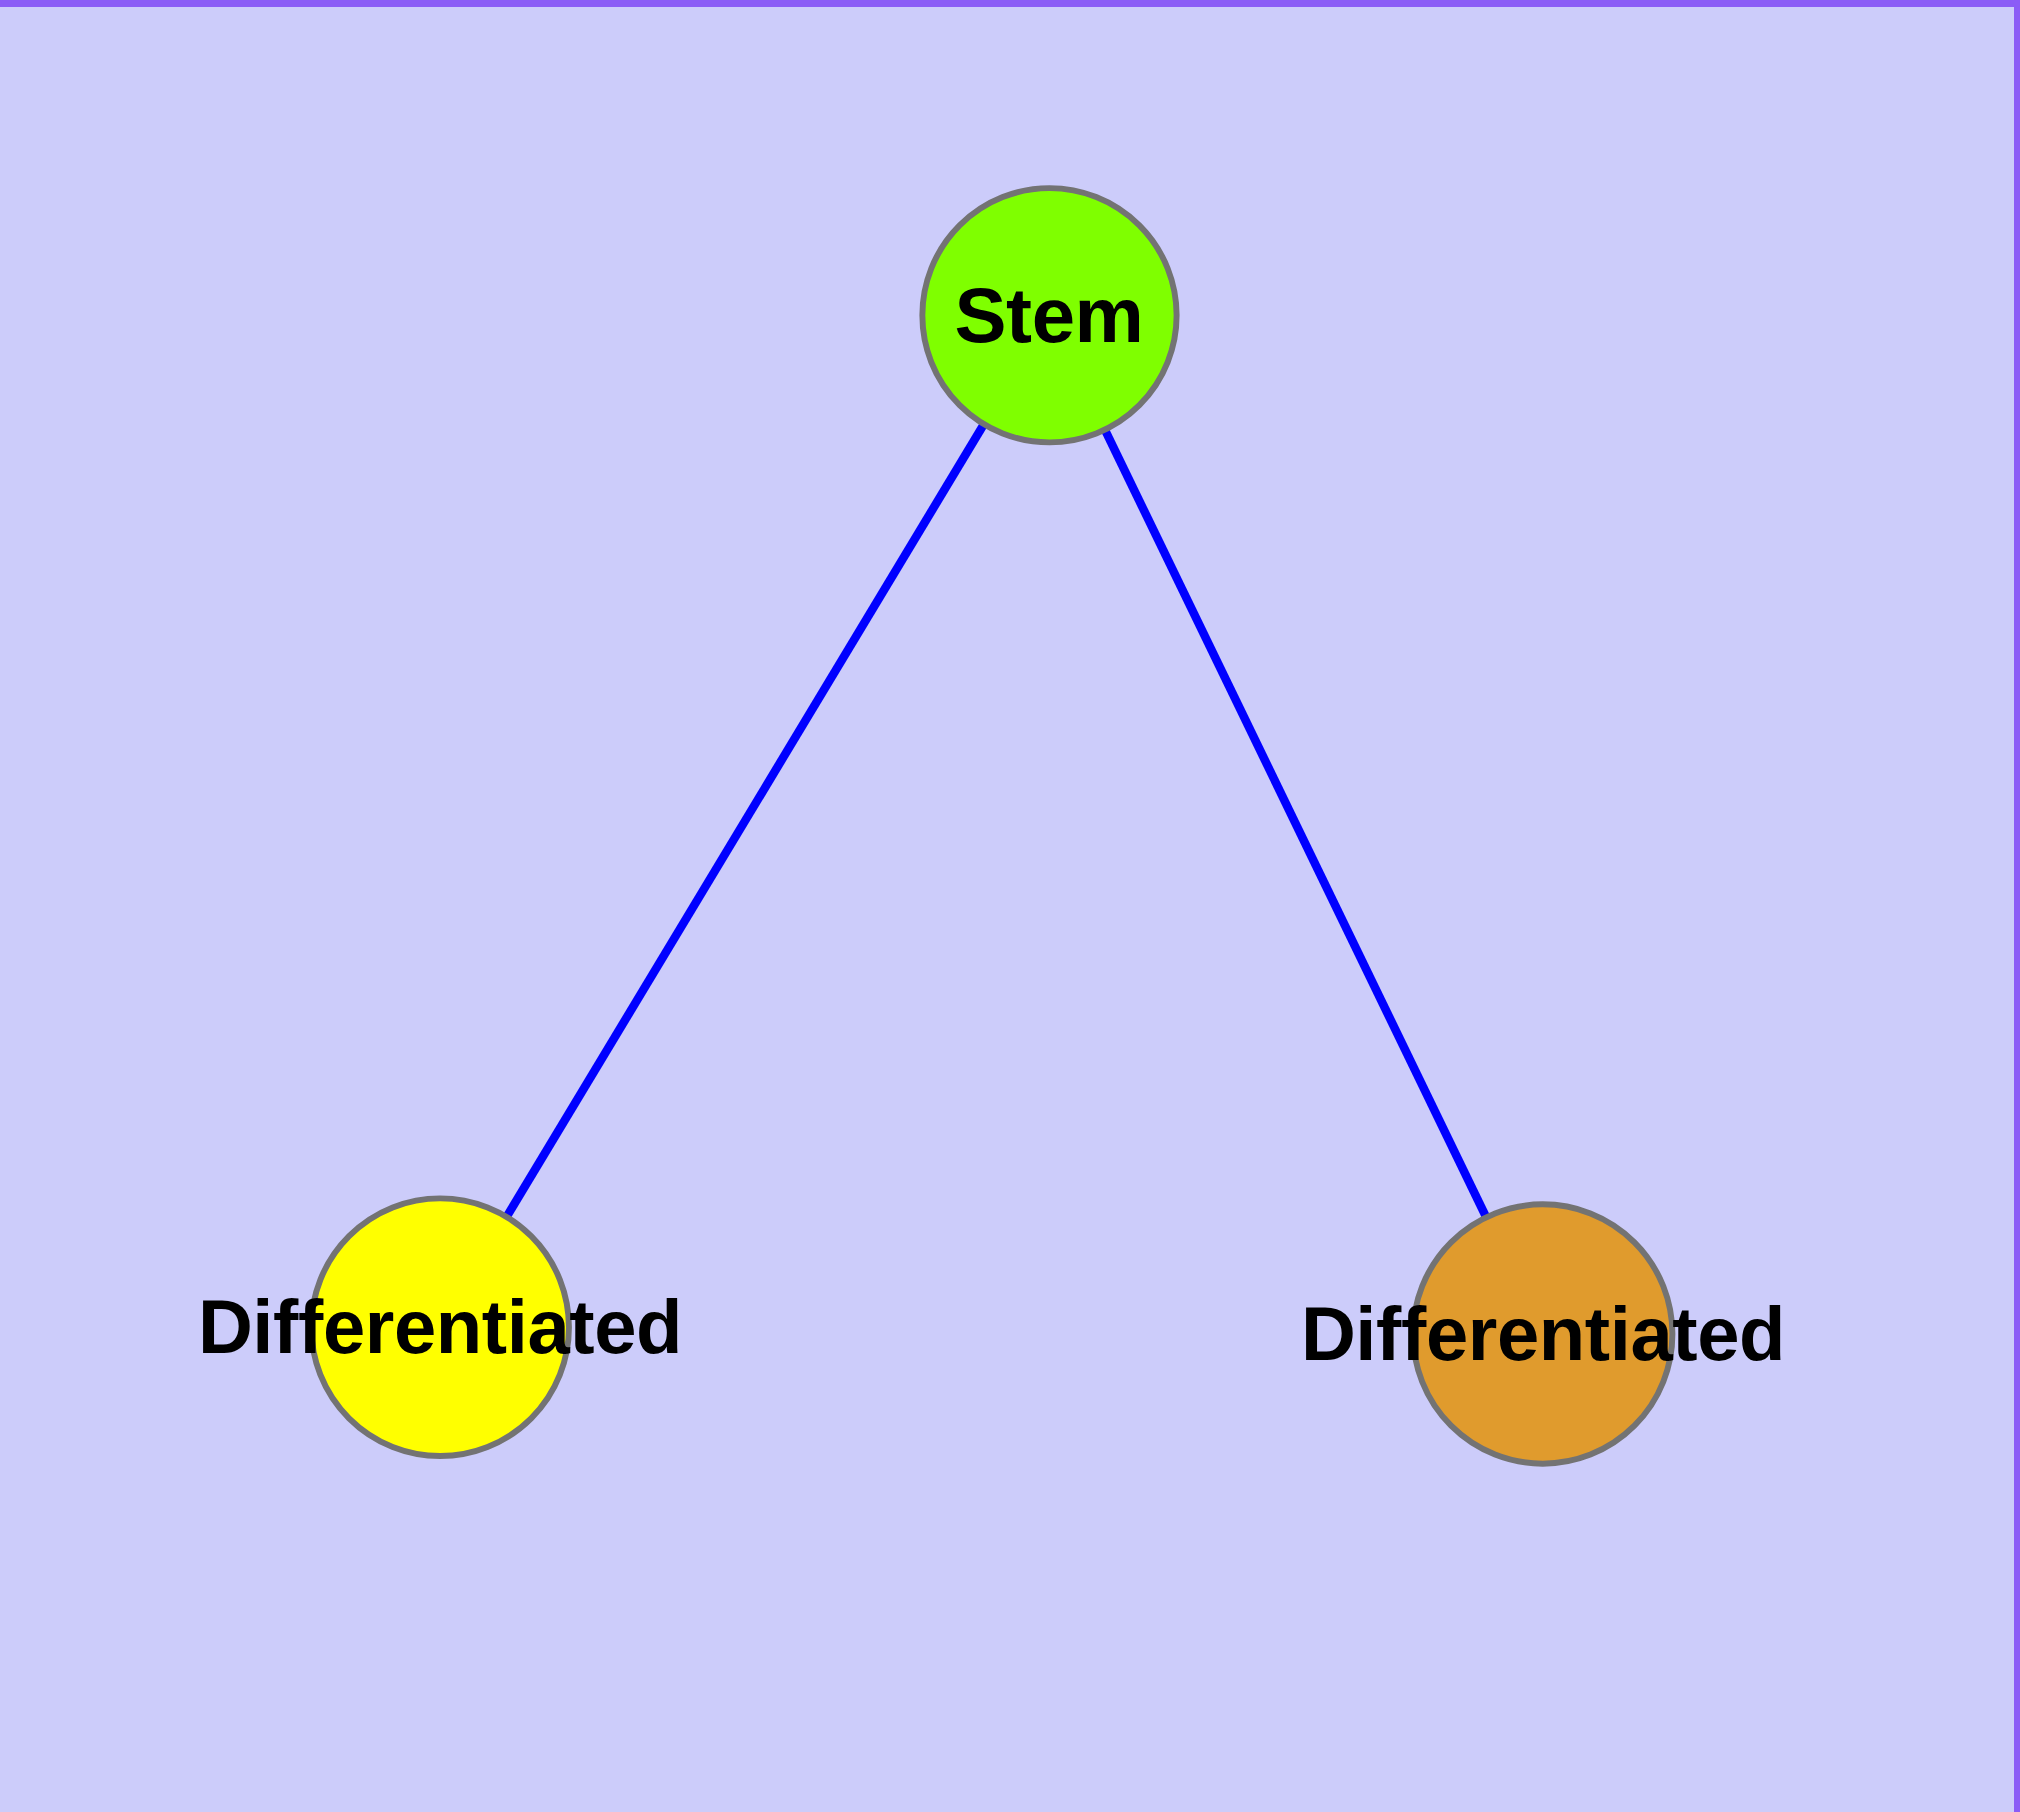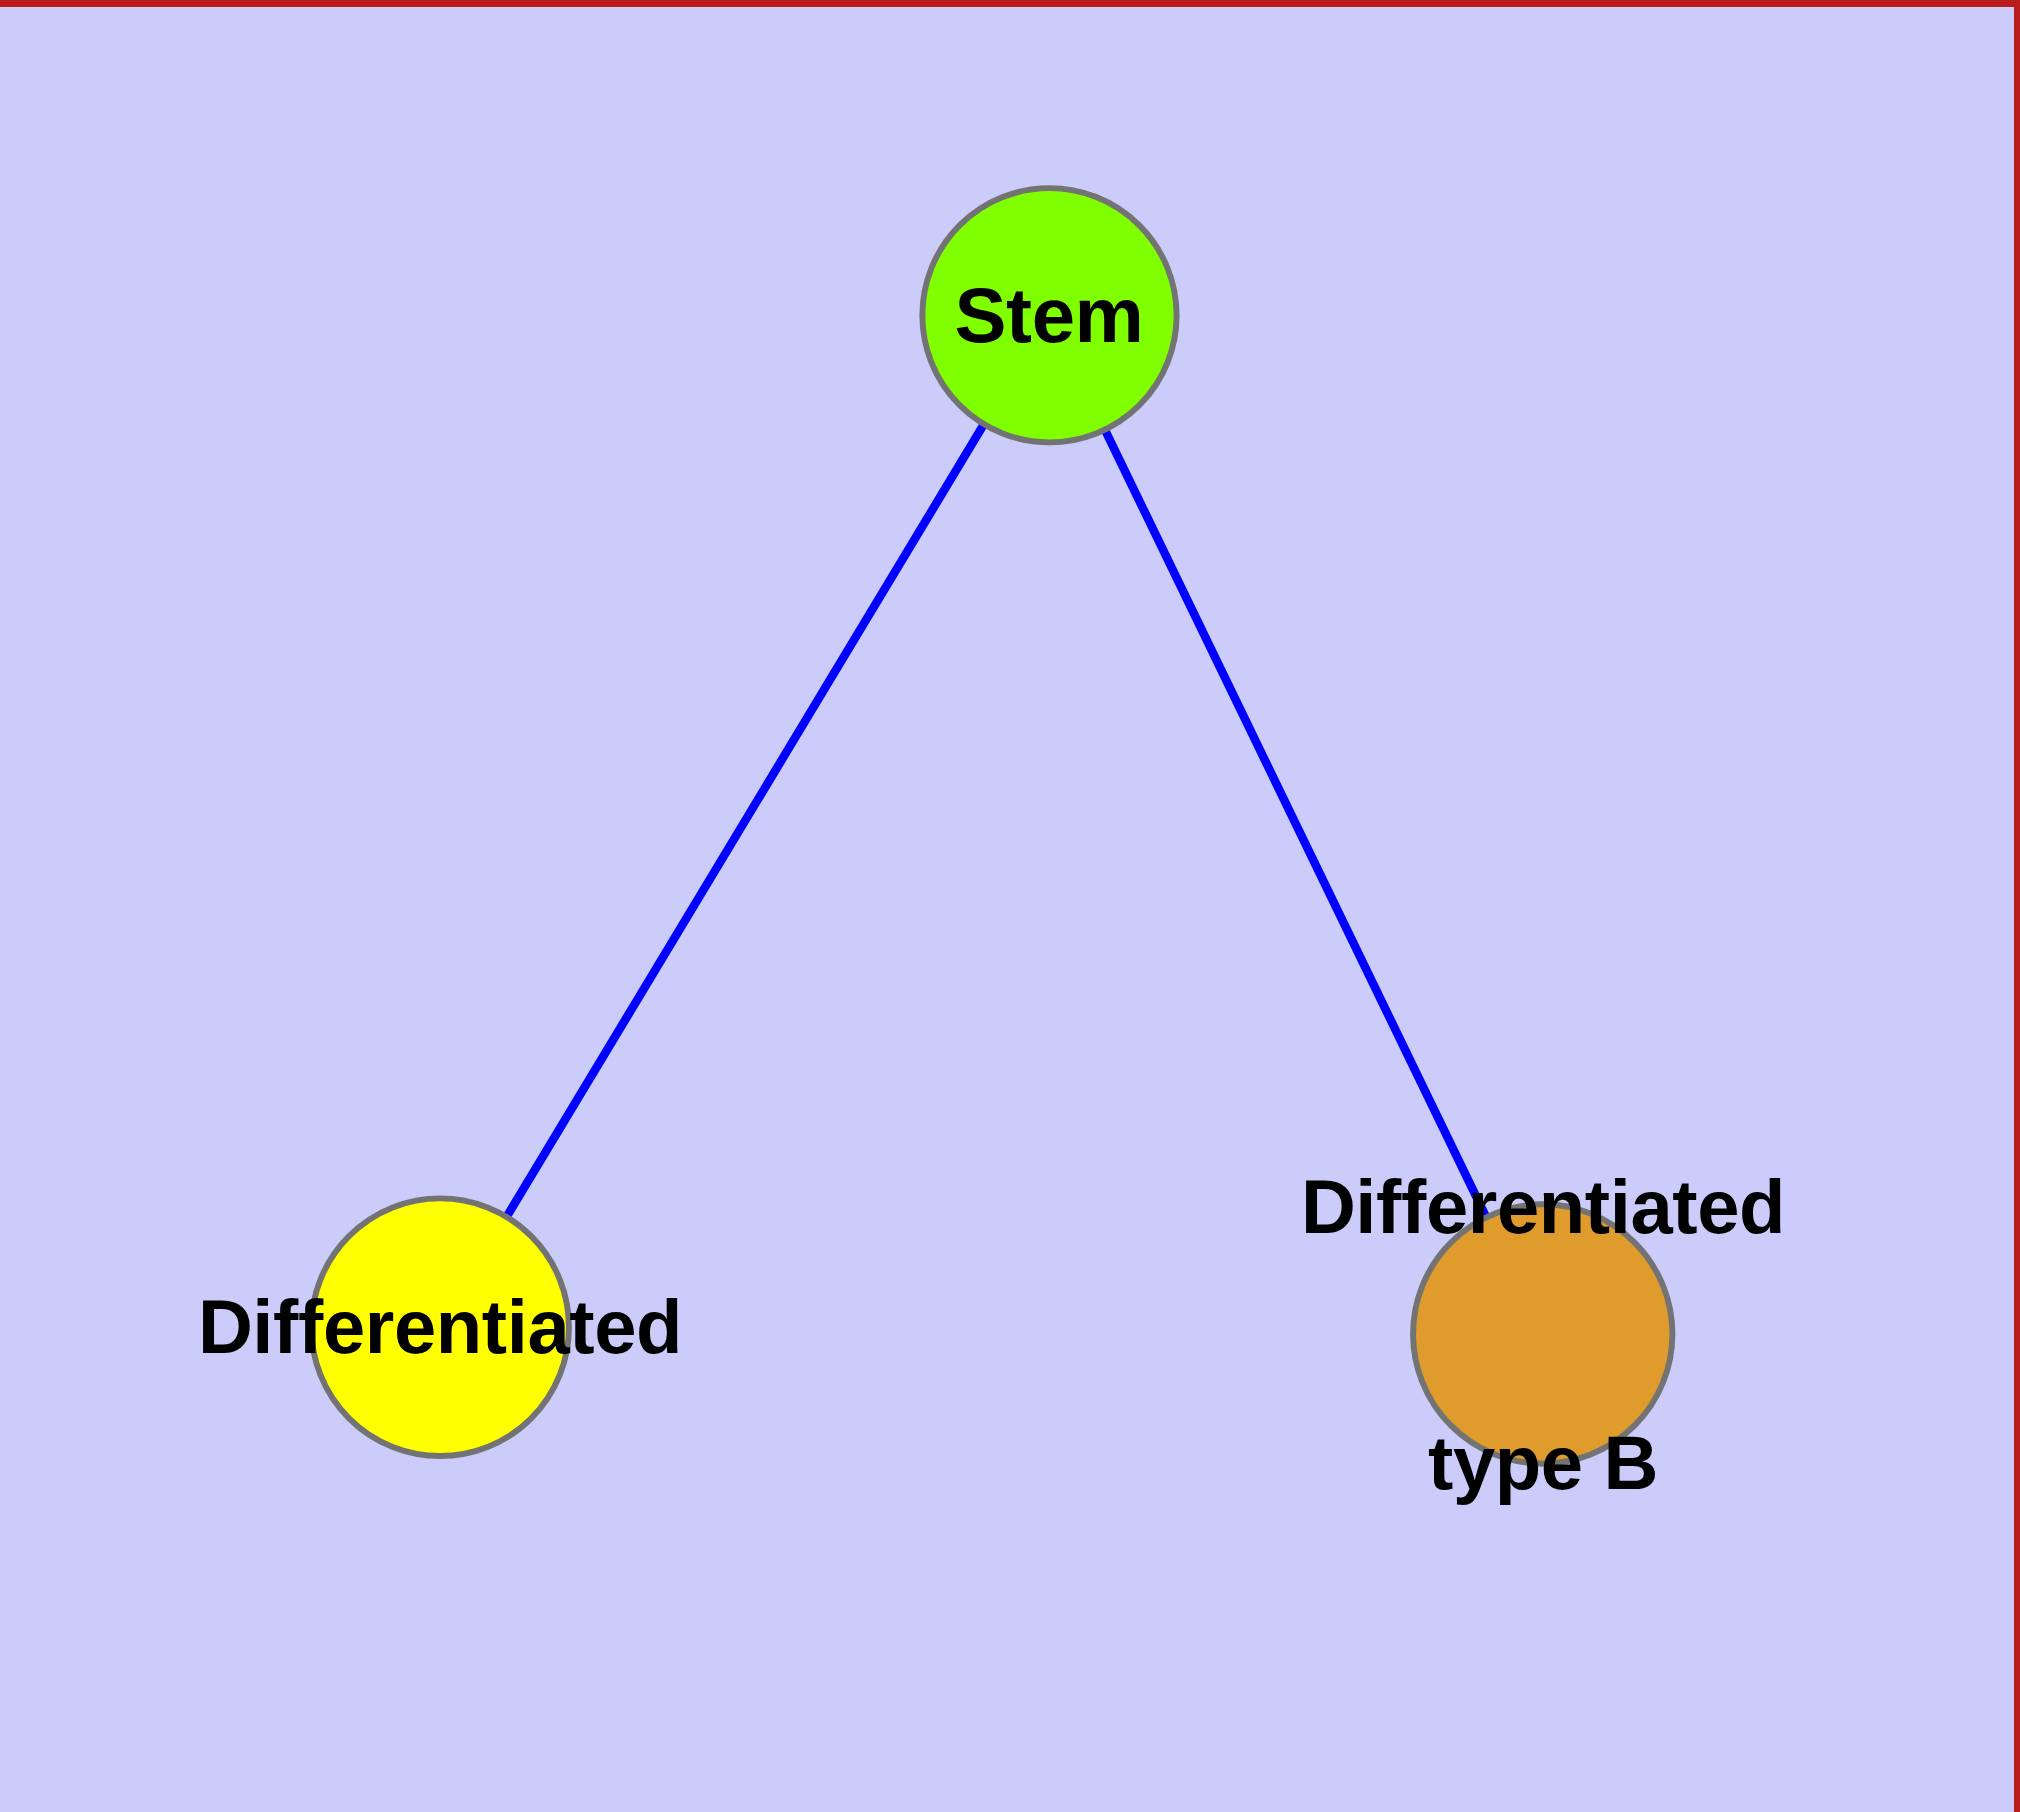--- a/index.html
+++ b/index.html
@@ -5,21 +5,21 @@
 <style>
   html, body {
     margin: 0;
     padding: 0;
     background: #ffffff;
   }
   #canvas {
     position: relative;
     width: 2021px;
     height: 1812px;
-    background: #b91c1c;
+    background: #8b5cf6;
     overflow: hidden;
     font-family: "Liberation Sans", sans-serif;
   }
   #plot-area {
     position: absolute;
     left: 0px;
     top: 6.8px;
     width: 2014px;
     height: 1805px;
     background: #ccccfa;
@@ -70,17 +70,16 @@
   <div class="node-label stem-label" style="left:1049px; top:315px;">
     <div>Stem</div>
   </div>
 
   <div class="node-label diff-label" style="left:440px; top:1327px;">
     <div>Differentiated</div>
   </div>
 
   <div class="node-label diff-label" style="left:1543px; top:1334px;">
     <div>Differentiated</div>
-    <div>type B</div>
   </div>
 
 </div>
 
 
 </body></html>

